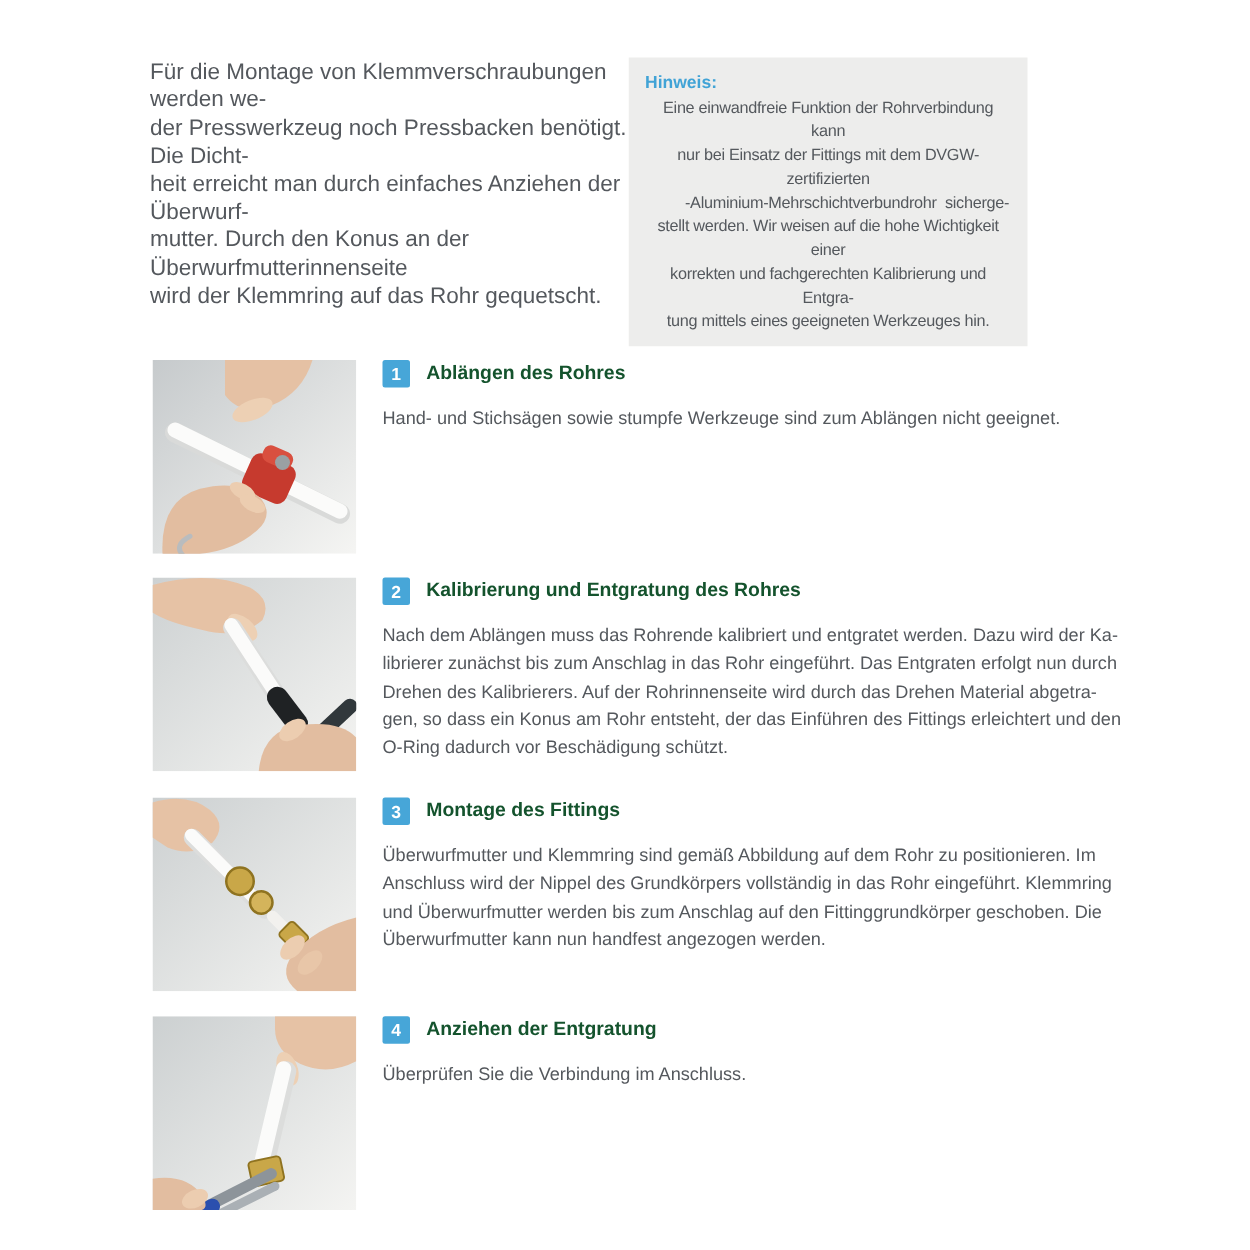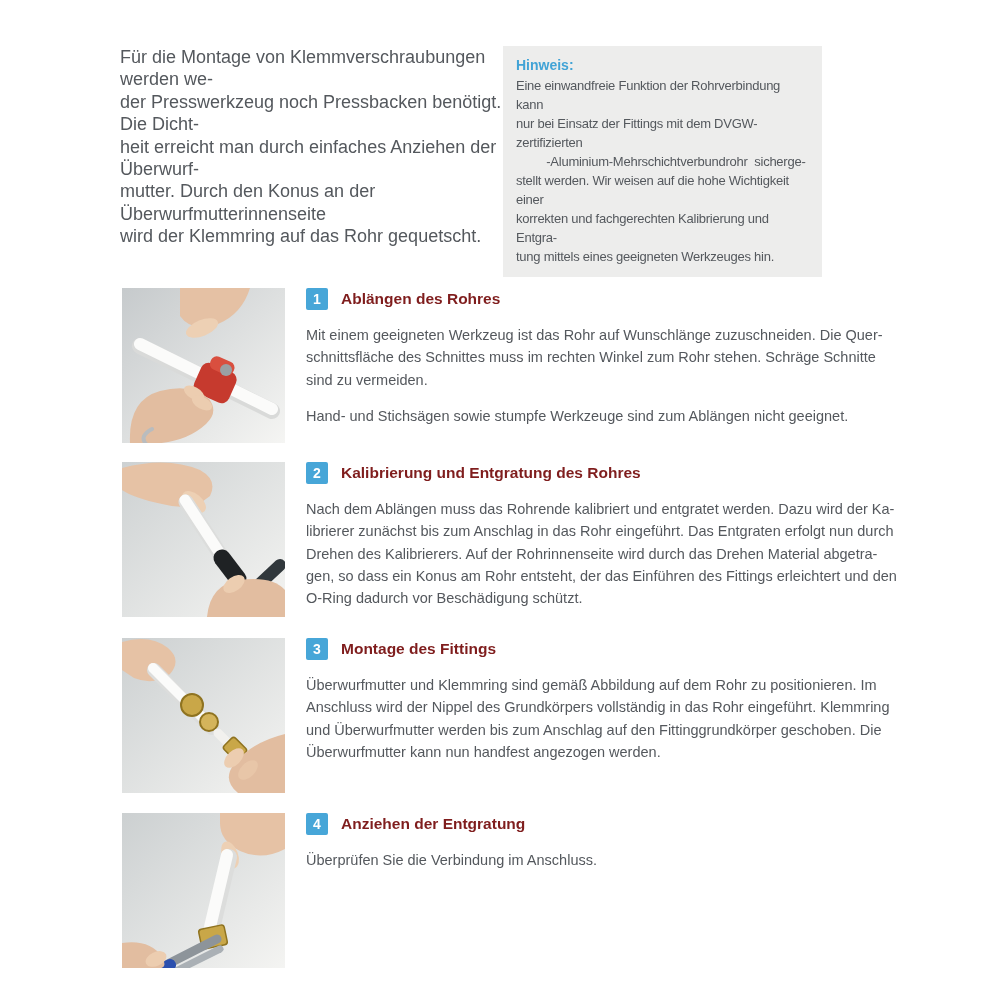--- a/index.html
+++ b/index.html
@@ -15,34 +15,34 @@
     position:absolute;left:120px;top:46px;width:392px;
     font-size:18px;line-height:22.4px;white-space:pre-line;
   }
   .note-box{
     position:absolute;left:503px;top:46px;width:319px;box-sizing:border-box;
     background:#ededec;padding:10px 13px 11px 13px;
   }
   .note-label{font-size:14px;font-weight:bold;color:#41a3d6;line-height:19px;}
   .note-body{
     font-size:13px;line-height:19px;letter-spacing:-0.25px;
-    white-space:pre-wrap;margin-top:1px;
+    white-space:pre-wrap;margin-top:1px;text-align:center;
   }
   .step-row{position:absolute;left:0;width:1000px;}
   .step-photo{
     position:absolute;left:122px;top:2px;width:163px;height:155px;display:block;
   }
   .step-text{position:absolute;left:306px;top:0;width:648px;}
   .step-head{display:flex;align-items:center;gap:13px;margin:2px 0 14px 0;}
   .step-badge{
     width:22px;height:22px;background:#47a6d8;color:#ffffff;border-radius:2px;
     font-size:14px;font-weight:bold;display:flex;align-items:center;justify-content:center;
     flex:0 0 auto;
   }
-  .step-heading{font-size:15.5px;font-weight:bold;color:#7f1d1d;}
+  .step-heading{font-size:15.5px;font-weight:bold;color:#14532d;}
   .para{
     margin:0 0 14px 0;font-size:14.5px;line-height:22.3px;white-space:pre-line;
   }
   .para:empty{display:none;}
 </style>
 </head>
 <body>
 
 <div class="canvas">
 
@@ -84,23 +84,20 @@
       <path d="M8 155 Q6 112 38 103 Q70 95 87 111 Q97 124 84 136 Q58 160 8 155 Z" fill="#e2bda0"></path>
       <ellipse cx="72" cy="105" rx="11" ry="6" fill="#eccdb0" transform="rotate(28 72 105)"></ellipse>
       <ellipse cx="80" cy="115" rx="11" ry="6" fill="#eccdb0" transform="rotate(28 80 115)"></ellipse>
       <path d="M30 141 q-13 7 -6 15" stroke="#b9bcbe" stroke-width="4" fill="none" stroke-linecap="round"></path>
     </svg>
     <div class="step-text">
       <div class="step-head">
         <div class="step-badge">1</div>
         <div class="step-heading">Ablängen des Rohres</div>
       </div>
-      <p class="para">Mit einem geeigneten Werkzeug ist das Rohr auf Wunschlänge zuzuschneiden. Die Quer-
-schnittsfläche des Schnittes muss im rechten Winkel zum Rohr stehen. Schräge Schnitte
-sind zu vermeiden.</p>
       <p class="para">Hand- und Stichsägen sowie stumpfe Werkzeuge sind zum Ablängen nicht geeignet.</p>
     </div>
   </div>
 
   <div class="step-row" style="top:460px;height:170px;">
     <svg class="step-photo" viewBox="0 0 163 155">
       <defs>
         <linearGradient id="ph2bg" x1="0" y1="0" x2="1" y2="1">
           <stop offset="0" stop-color="#cdd1d2"></stop>
             <stop offset="1" stop-color="#f4f4f2"></stop>

